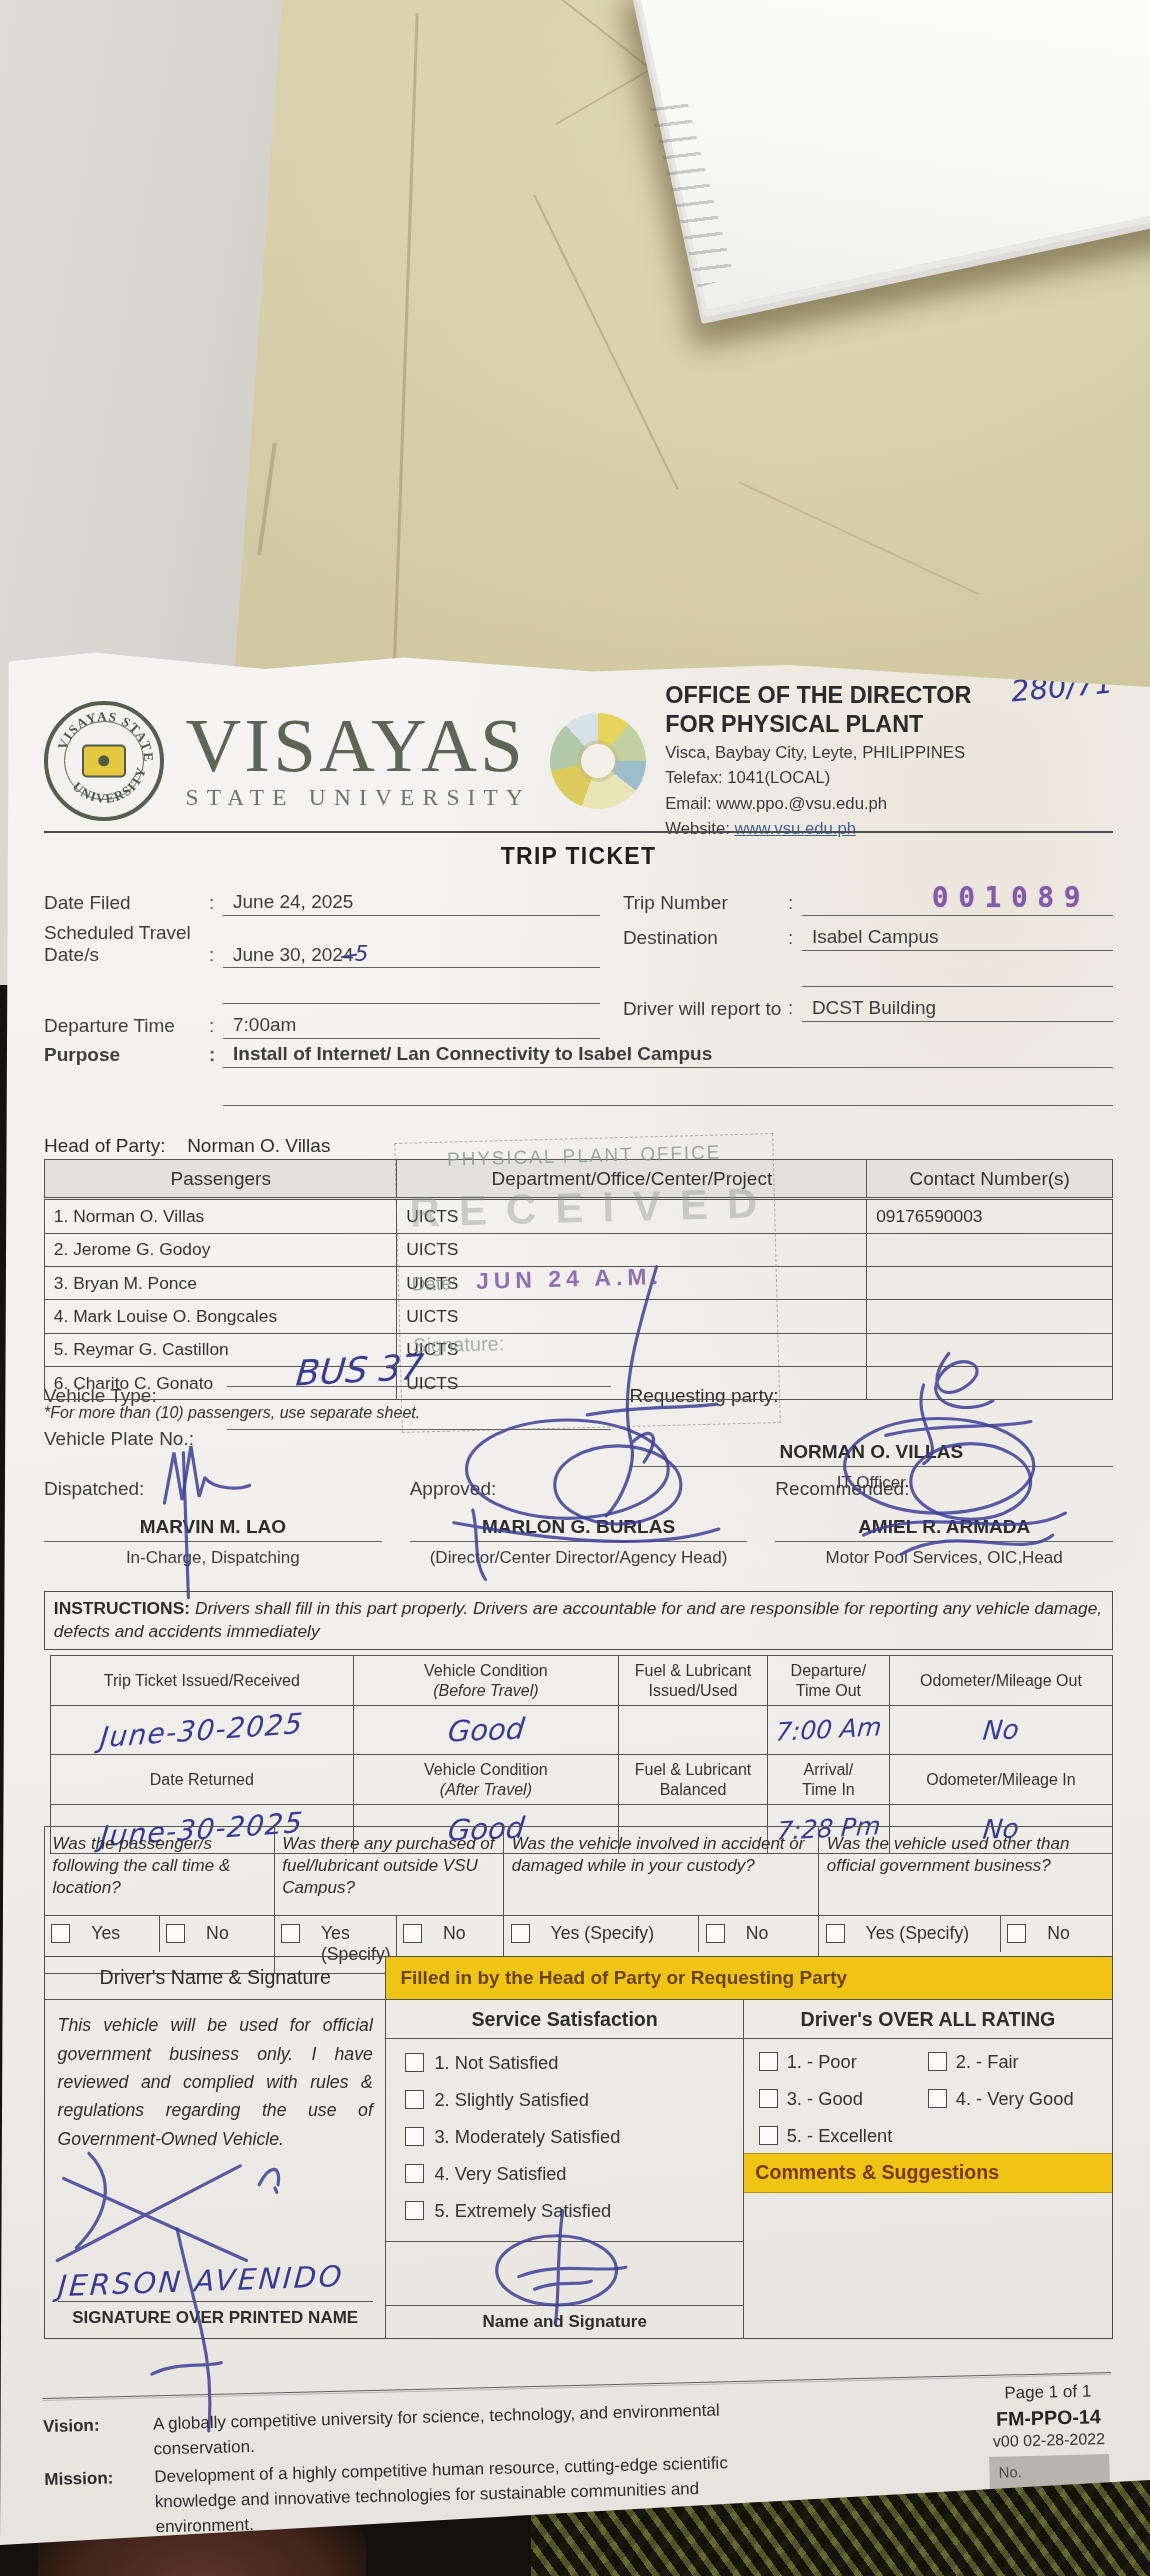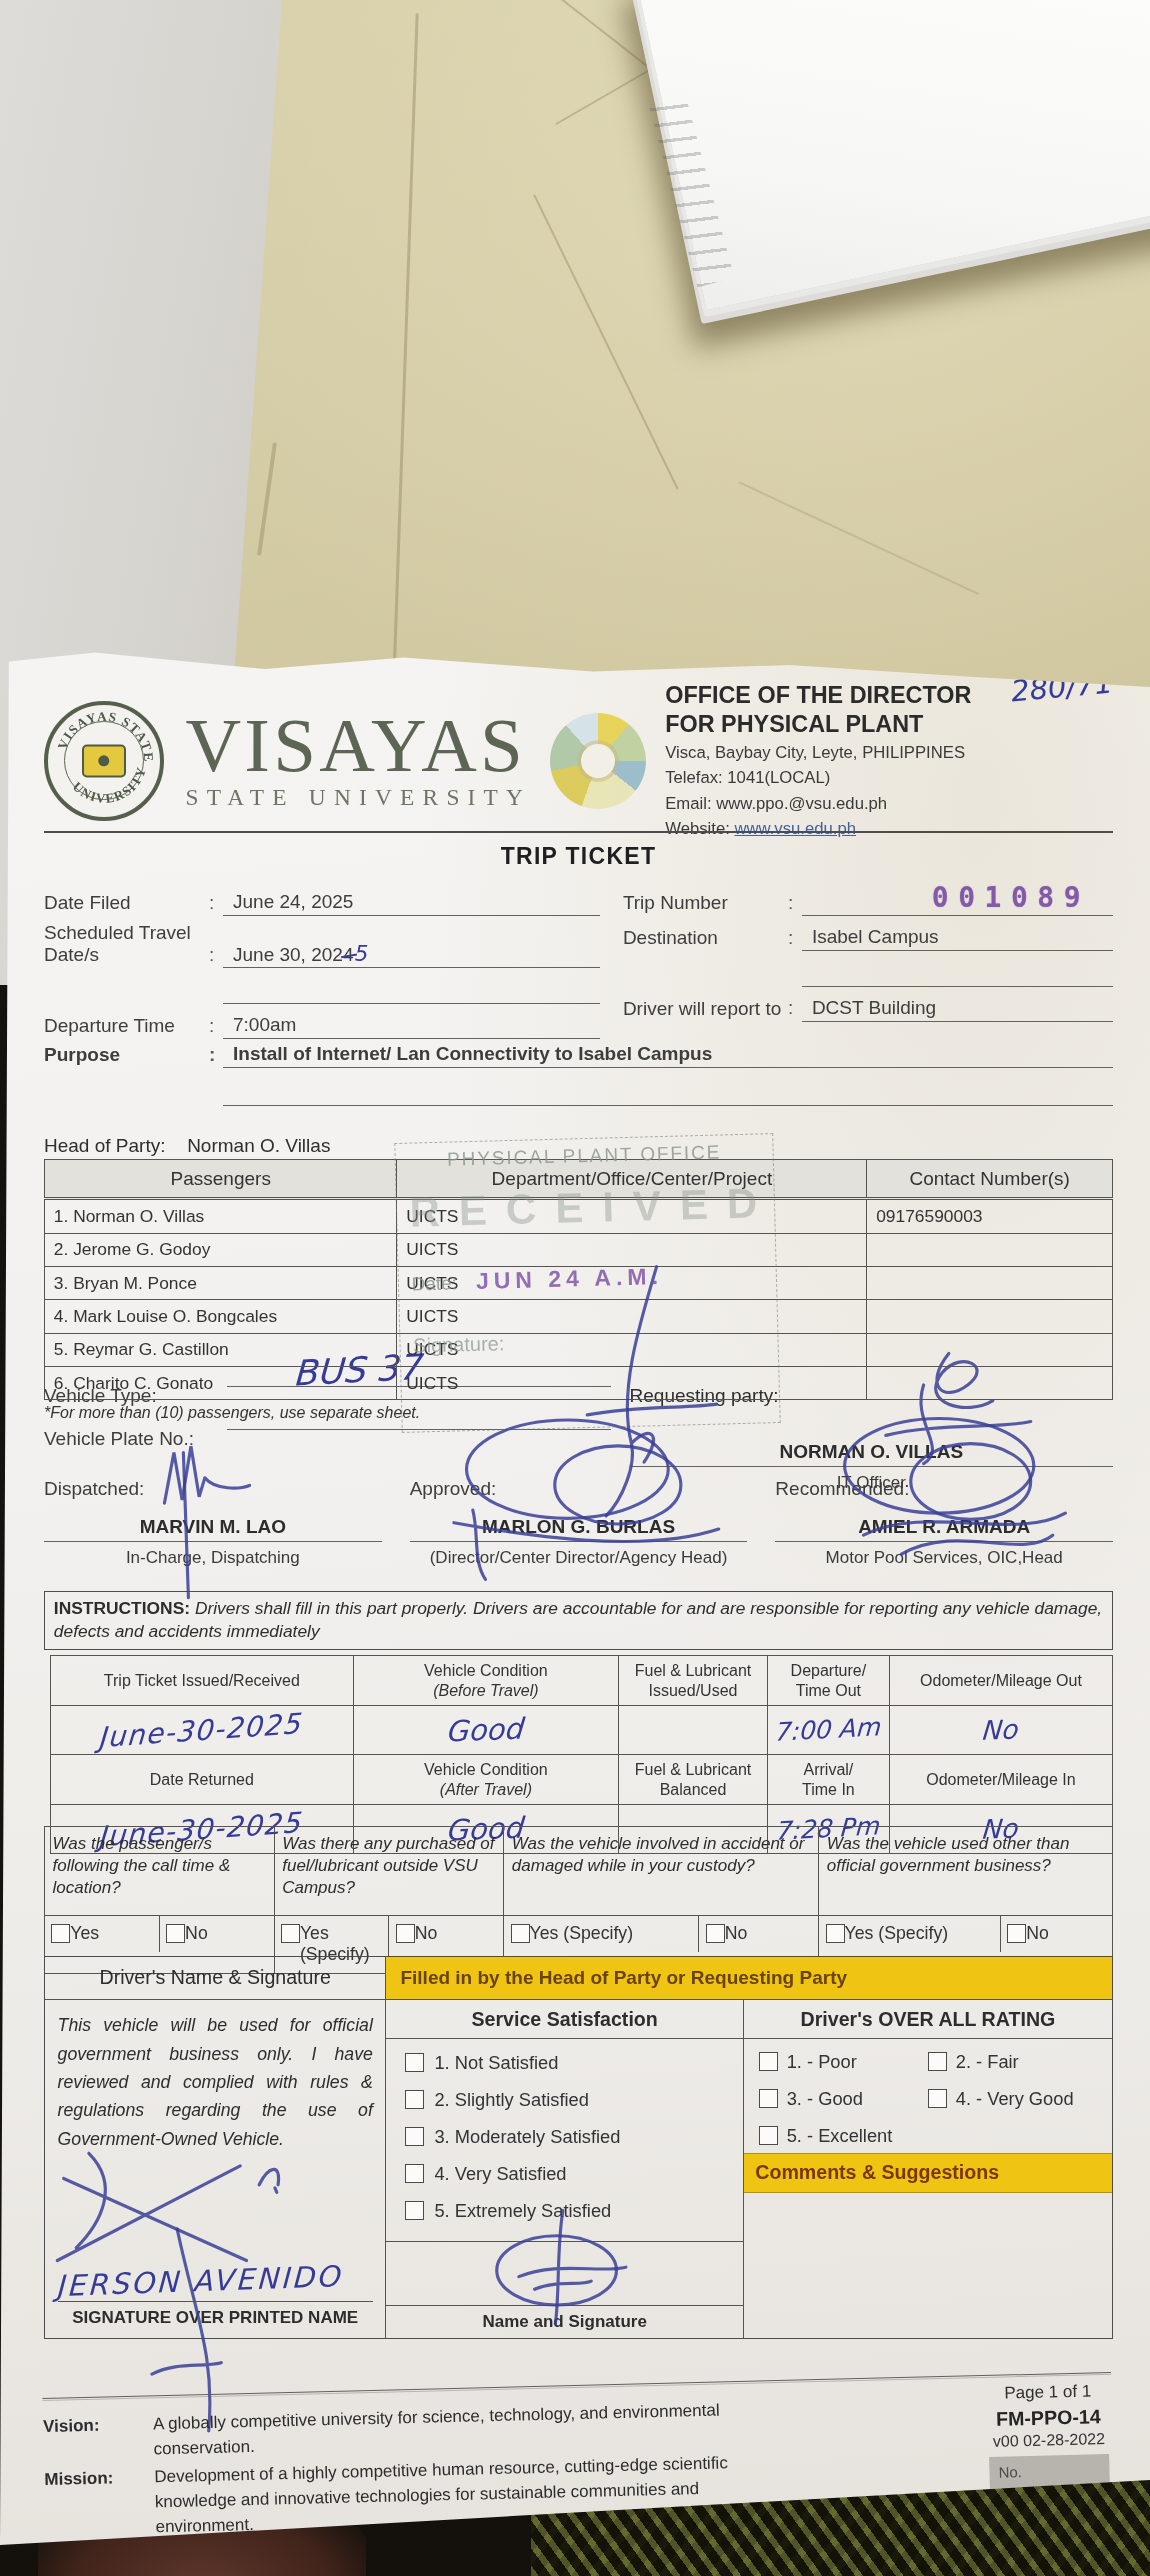--- a/index.html
+++ b/index.html
@@ -153,21 +153,21 @@
   .hw-good{font-size:29px;transform:rotate(-2deg) skewX(-8deg);}
   .hw-time{font-size:25px;transform:rotate(-3deg) skewX(-8deg);}
   .hw-no{font-size:26.5px;transform:rotate(-2deg) skewX(-8deg);}
 
   
   .sec-questions{top:1176px;}
   .qtable td{border:1.3px solid #55544f;vertical-align:top;padding:0;}
   .q-text{font-style:italic;font-size:17px;color:#2d2d2d;padding:6.3px 7.6px;min-height:75px;
     border-bottom:1.3px solid #55544f;line-height:1.3;}
   .q-opts{display:flex;}
-  .opt{flex:1;display:flex;gap:0;align-items:flex-start;padding:7.6px 5px 8.8px 6.3px;font-size:17.7px;color:#333;line-height:1.15;}
+  .opt{flex:1;display:flex;gap:21px;align-items:flex-start;padding:7.6px 5px 8.8px 6.3px;font-size:17.7px;color:#333;line-height:1.15;}
   .opt + .opt{border-left:1.3px solid #55544f;}
   .opt.wide{flex:1.7;}
   .cb{width:17px;height:17px;border:1.9px solid #4a4a46;background:#fcfbf9;flex:none;margin-top:1.3px;}
 
   
   .sec-btable{top:1306px;}
   .btable{display:grid;grid-template-columns:32% 33.5% 34.5%;border:1.9px solid #4c4c4c;}
   .b-head-l{padding:8.8px;text-align:center;font-size:19.6px;color:#2d2d2d;border-right:1.3px solid #55544f;border-bottom:1.3px solid #55544f;}
   .b-head-r{grid-column:2/4;background:#f0c412;color:#6b4300;font-weight:bold;font-size:19px;
     padding:10px 14px;border-bottom:1.3px solid #55544f;}

